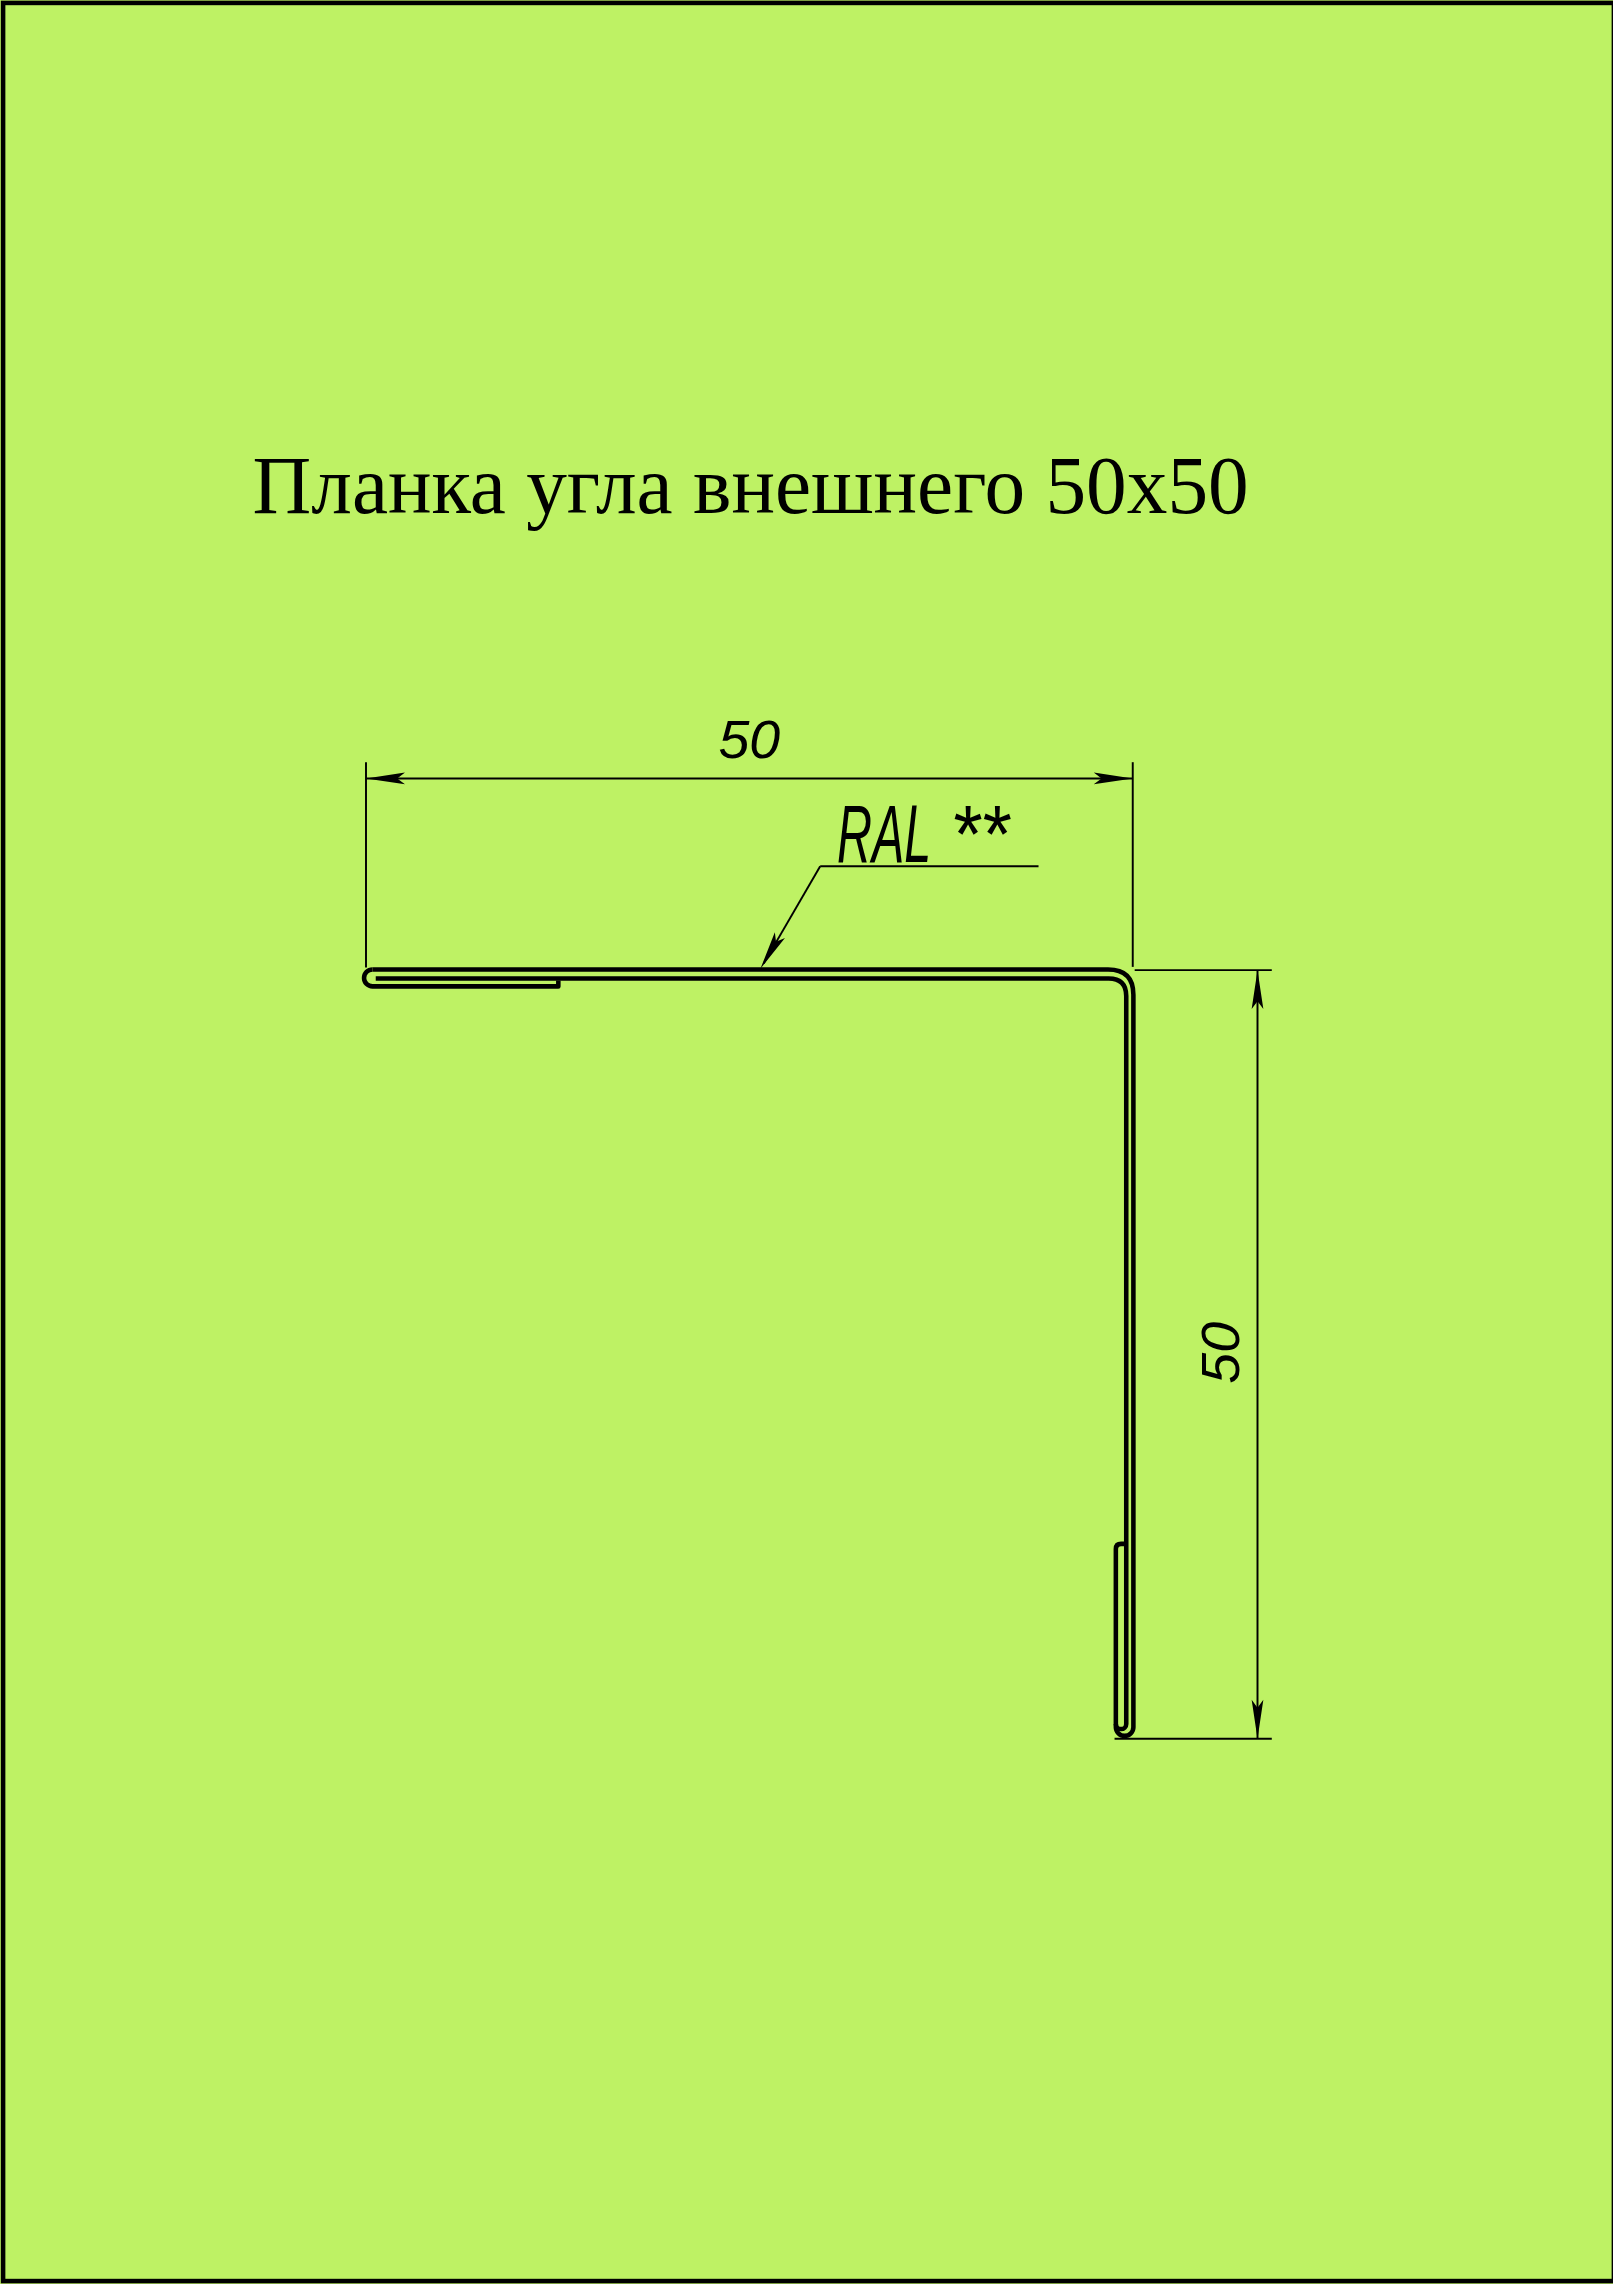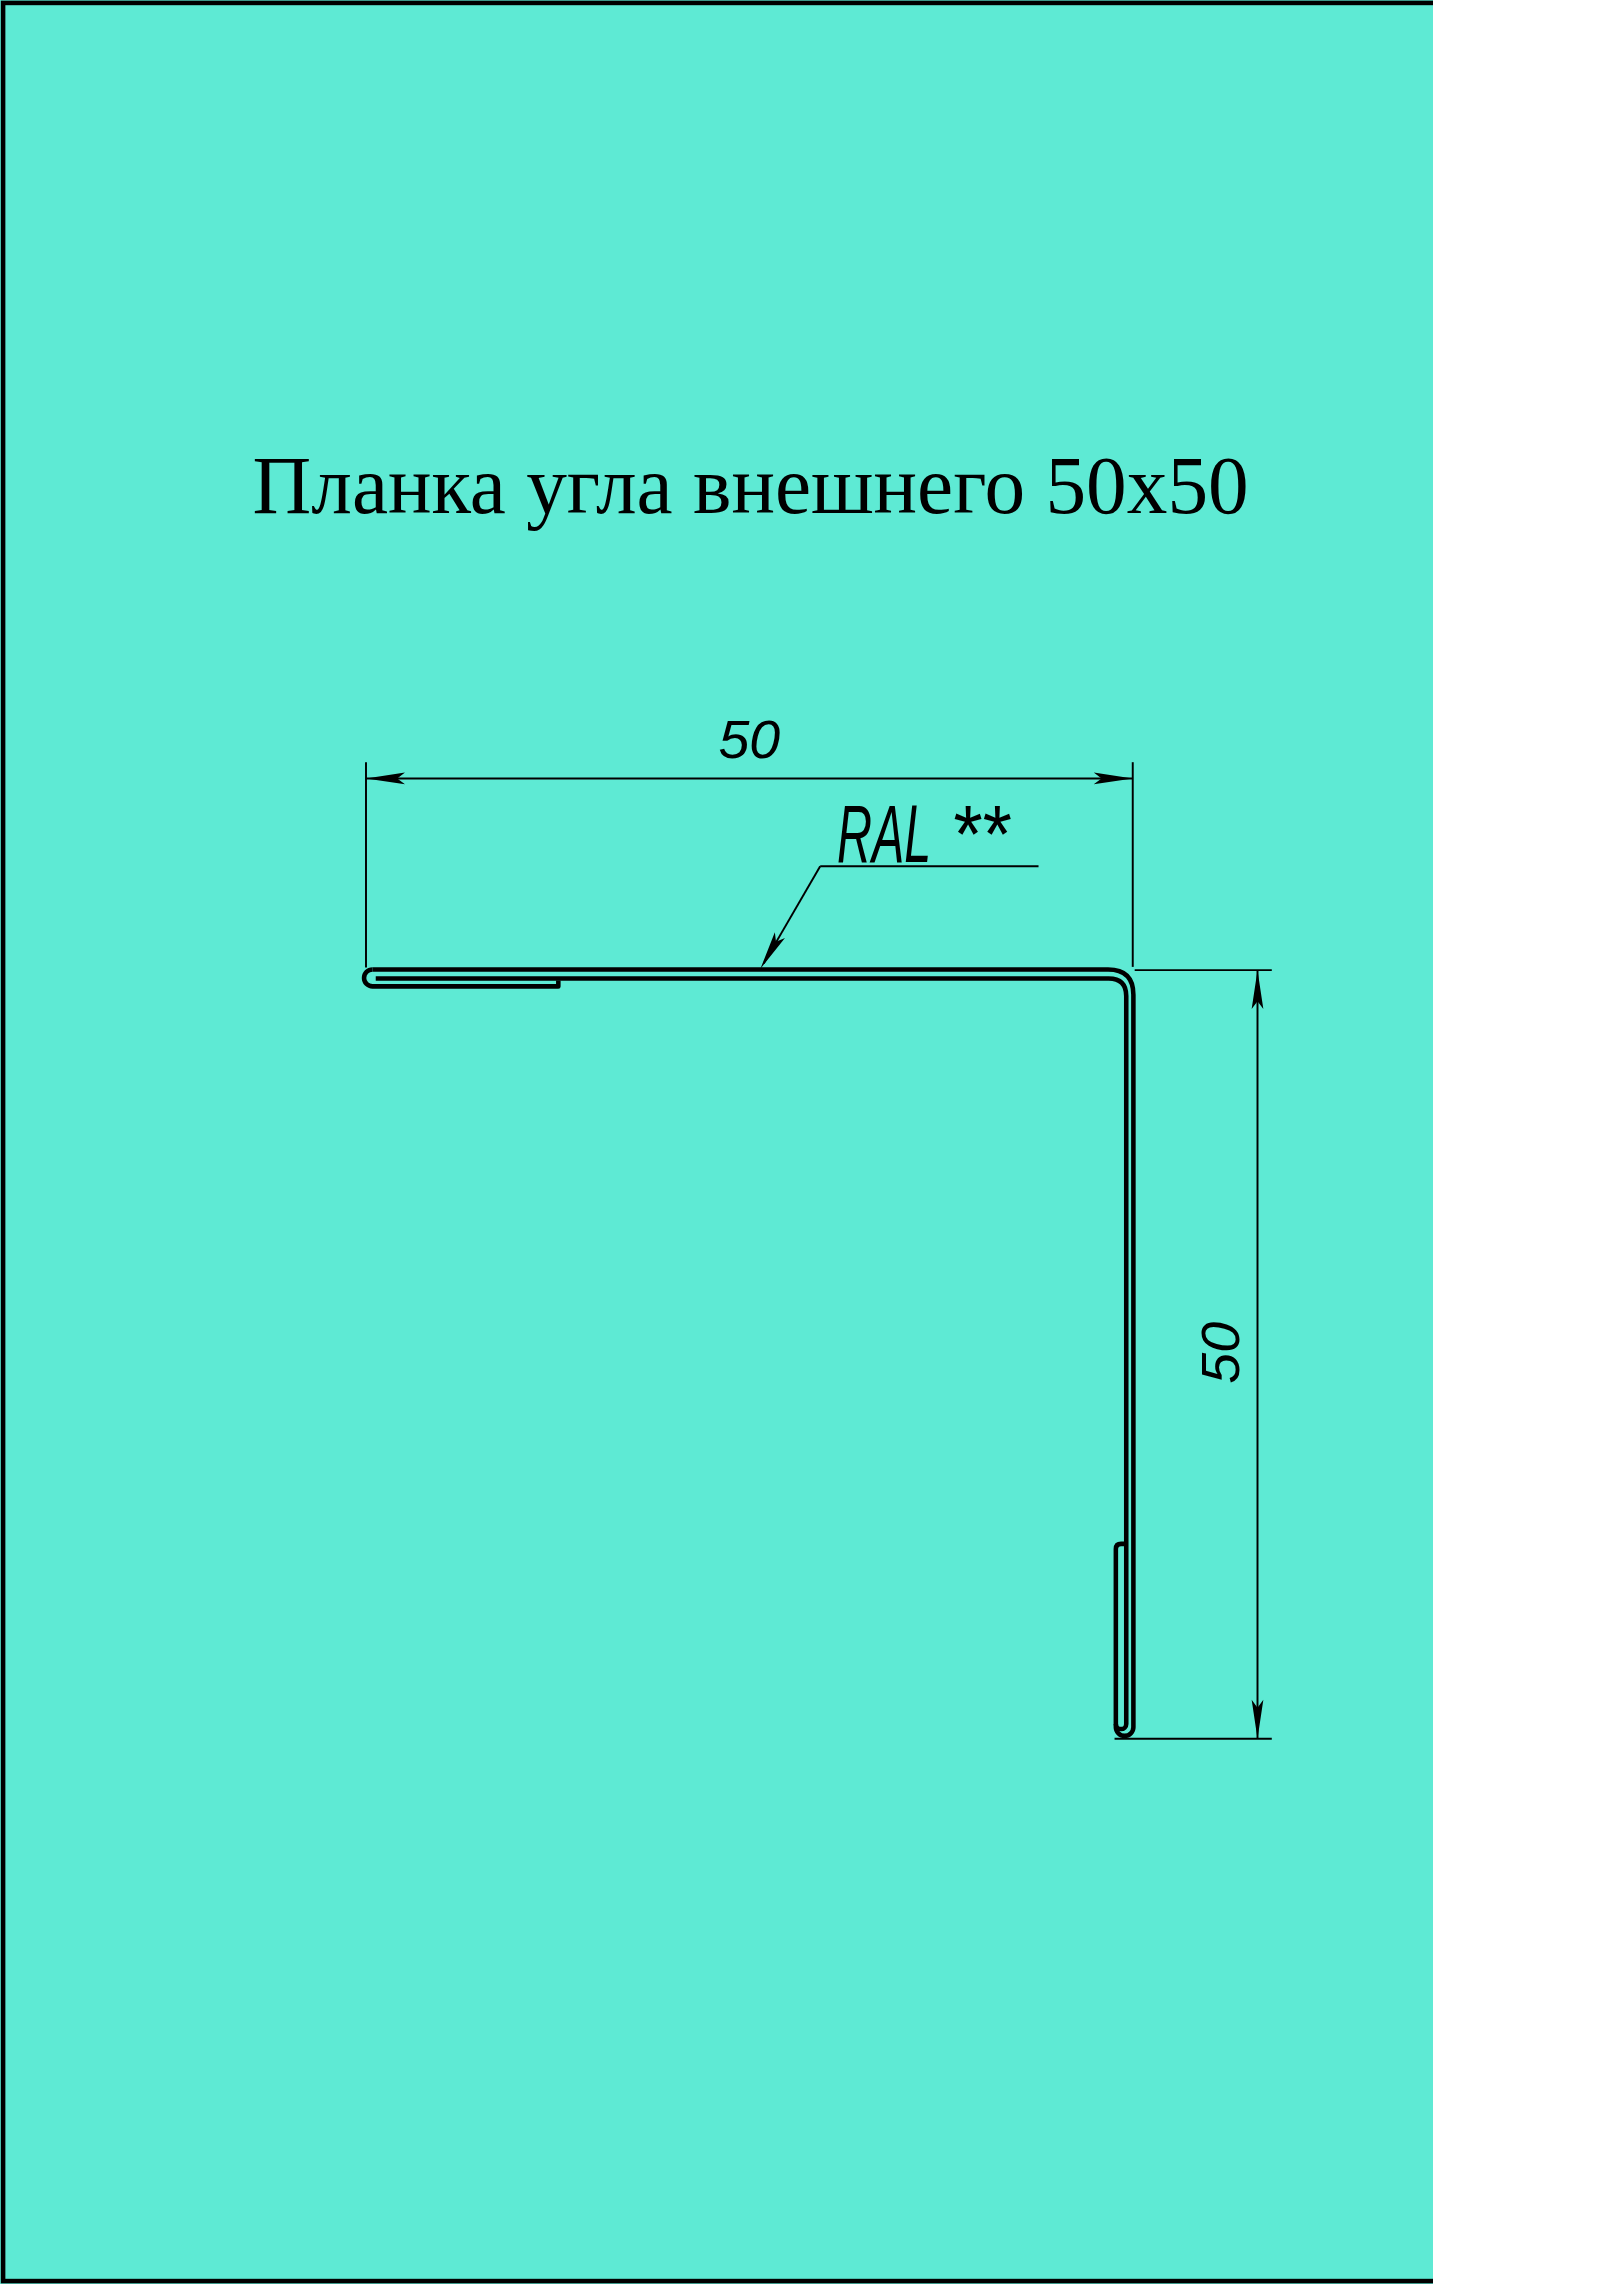--- a/index.html
+++ b/index.html
@@ -1,20 +1,20 @@
 <!DOCTYPE html>
 <html style="font-size:10.4px"><head>
 <meta charset="utf-8">
 <style>
   html, body { margin: 0; padding: 0; background: #ffffff; }
   .page {
     position: relative;
-    width: 1433px;
+    width: 1613px;
     height: 2284px;
-    background: #5eead4;
+    background: #bef264;
     overflow: hidden;
   }
   svg { display: block; }
   .thick { stroke: #000000; stroke-width: 7; fill: none; stroke-linecap: butt; stroke-linejoin: round; }
   .thin  { stroke: #000000; stroke-width: 3; fill: none; }
   .arrow { fill: #000000; stroke: none; }
   text { fill: #000000; }
   .t-title   { font-family: "Liberation Serif", serif; font-size: 127px; }
   .t-dim     { font-family: "Liberation Sans", sans-serif; font-style: italic; font-size: 82px; }
   .t-callout { font-family: "Liberation Sans", sans-serif; font-style: italic; font-size: 126px; }

